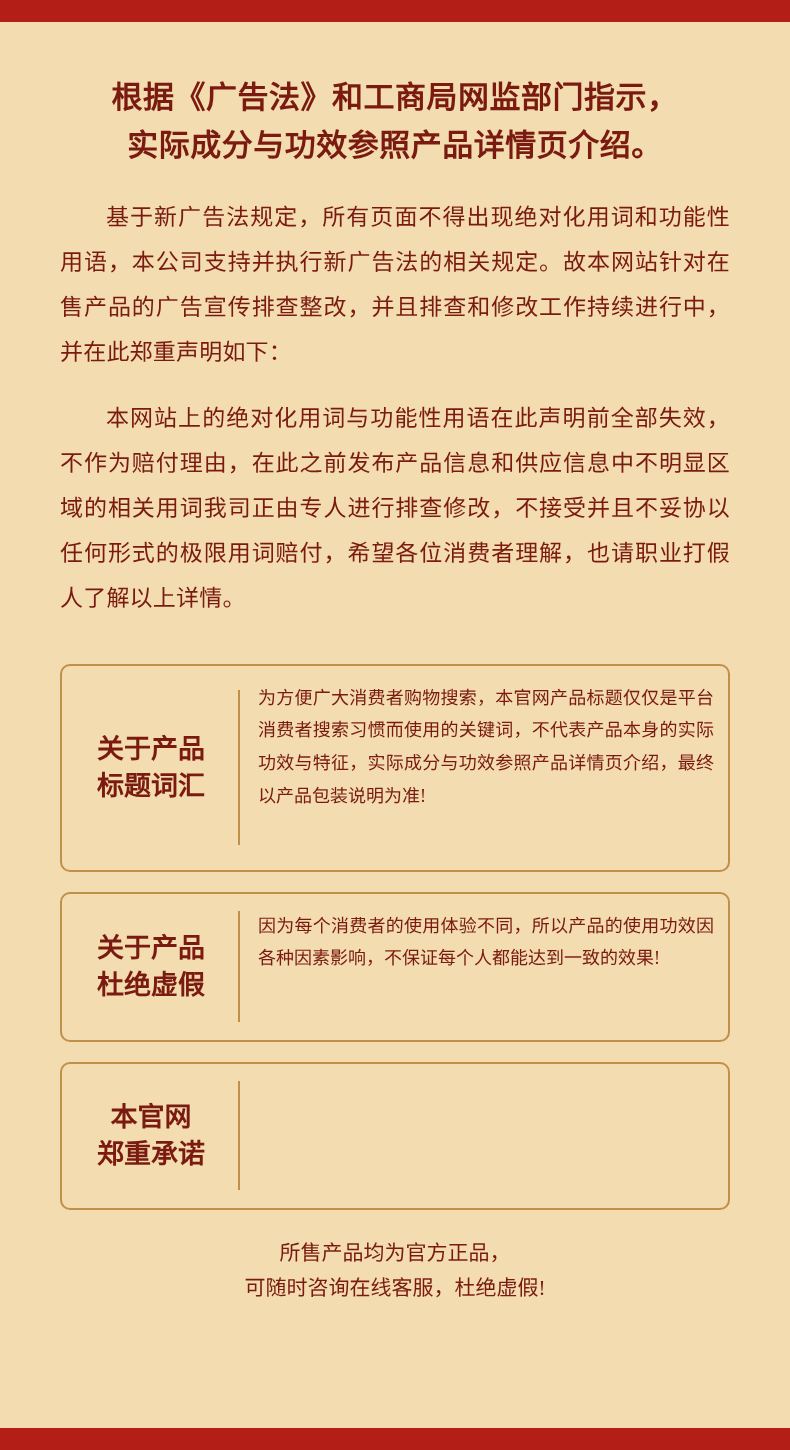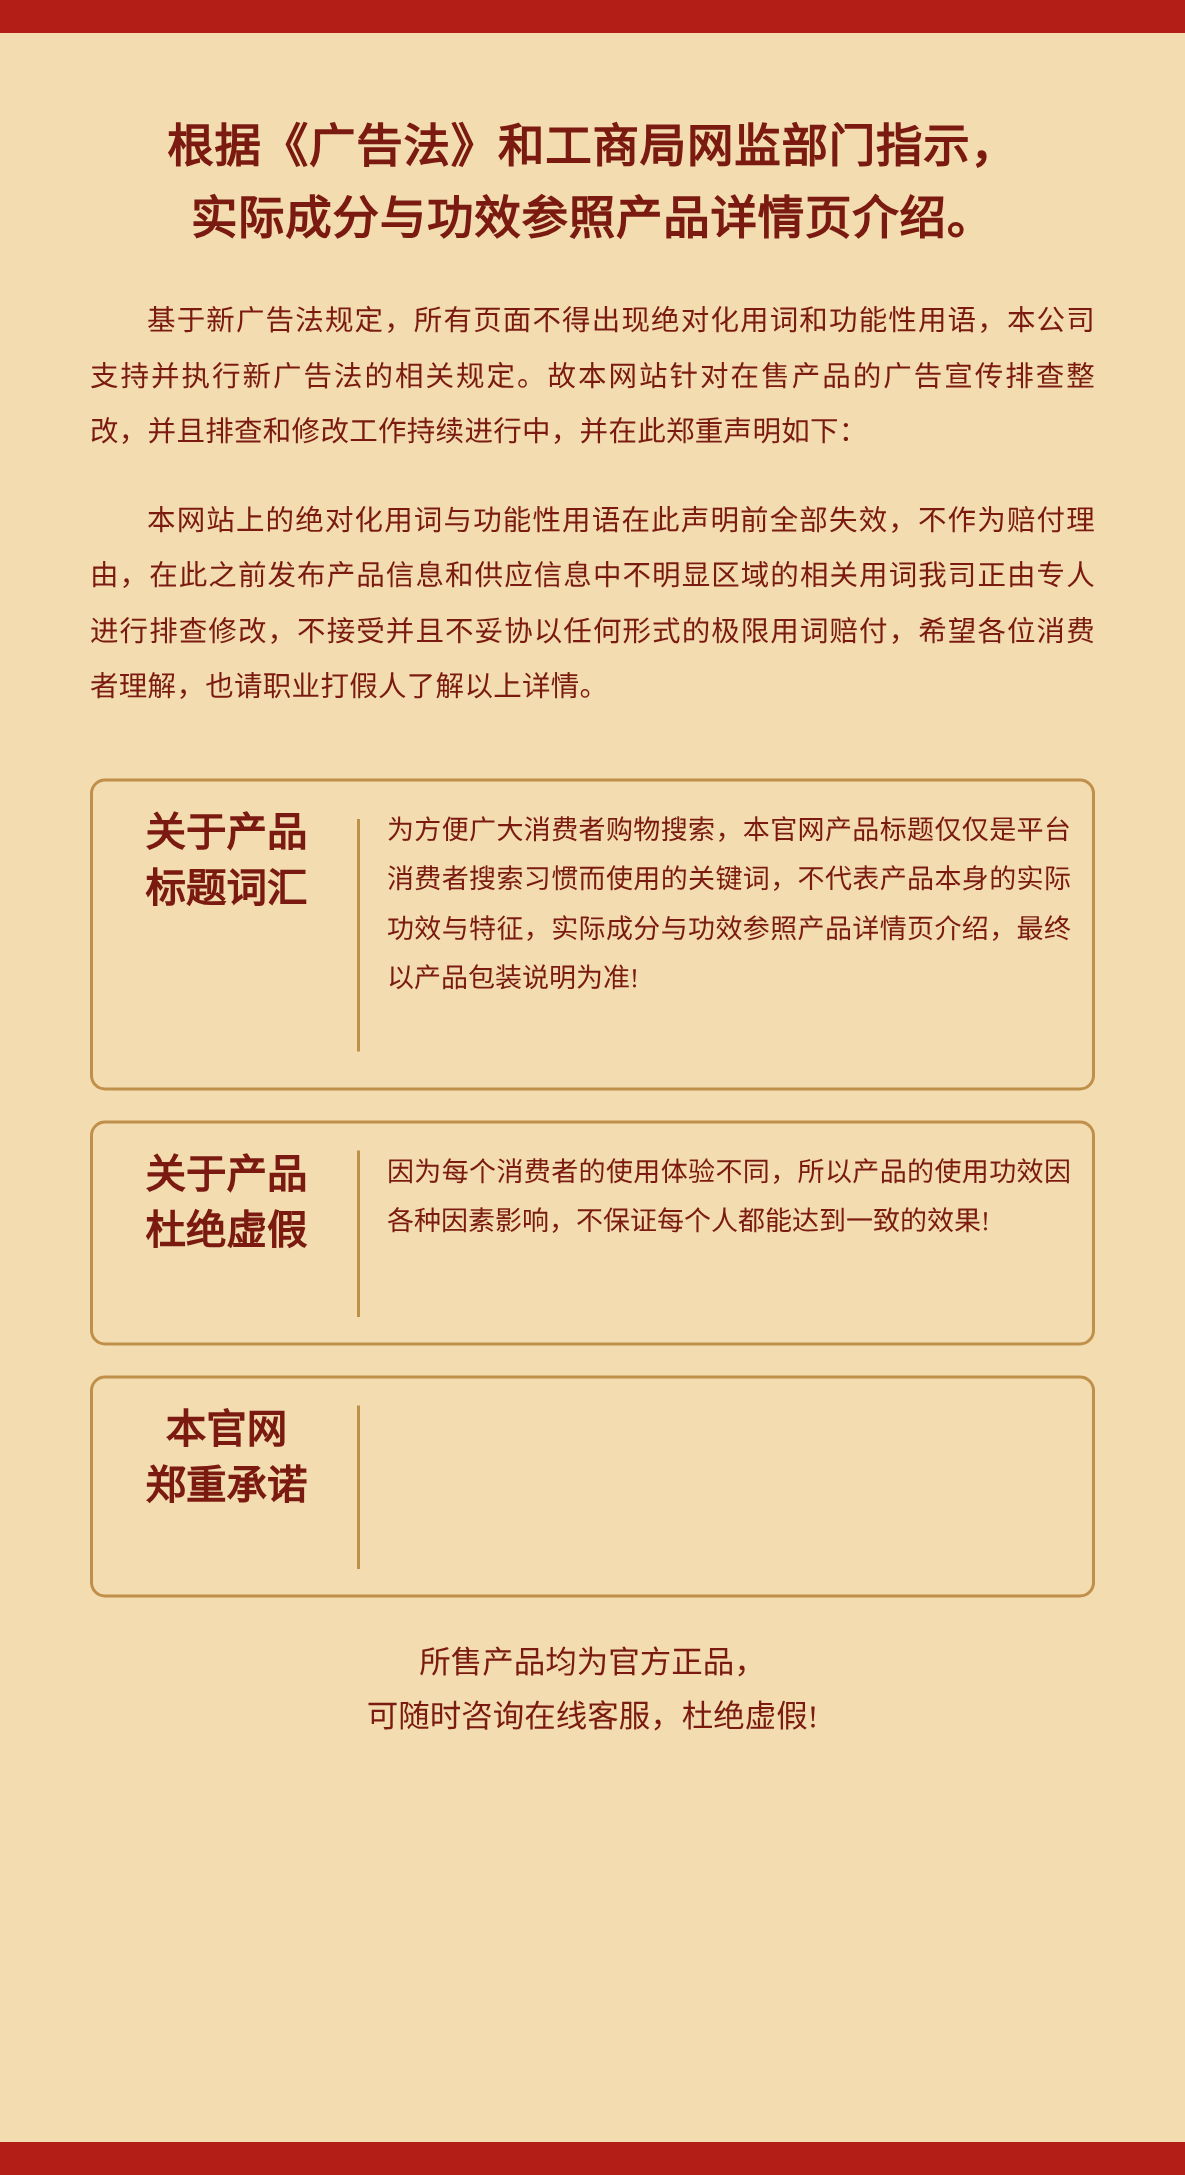--- a/index.html
+++ b/index.html
@@ -56,21 +56,21 @@
     line-height: 1.55;
     text-align: center;
     letter-spacing: 0.5px;
     margin: 0 0 4px 0;
   }
   .headline .l2 {
     display: block;
   }
   .body-block {
     color: #7a1a10;
-    font-size: 19px;
+    font-size: 23px;
     line-height: 1.95;
     text-align: justify;
     text-justify: inter-ideograph;
     margin-top: 26px;
     letter-spacing: 0.2px;
   }
   .body-block p {
     margin: 0 0 22px 0;
     text-indent: 2em;
   }
@@ -88,20 +88,21 @@
     align-items: stretch;
     margin-bottom: 20px;
     background: transparent;
     overflow: hidden;
   }
   .card-title {
     flex: 0 0 178px;
     display: flex;
     flex-direction: column;
     align-items: center;
+    justify-content: center;
     color: #7a1a10;
     font-weight: bold;
     font-size: 27px;
     line-height: 1.35;
     padding: 16px 6px;
     box-sizing: border-box;
     position: relative;
   }
   .card-title::after {
     content: "";

